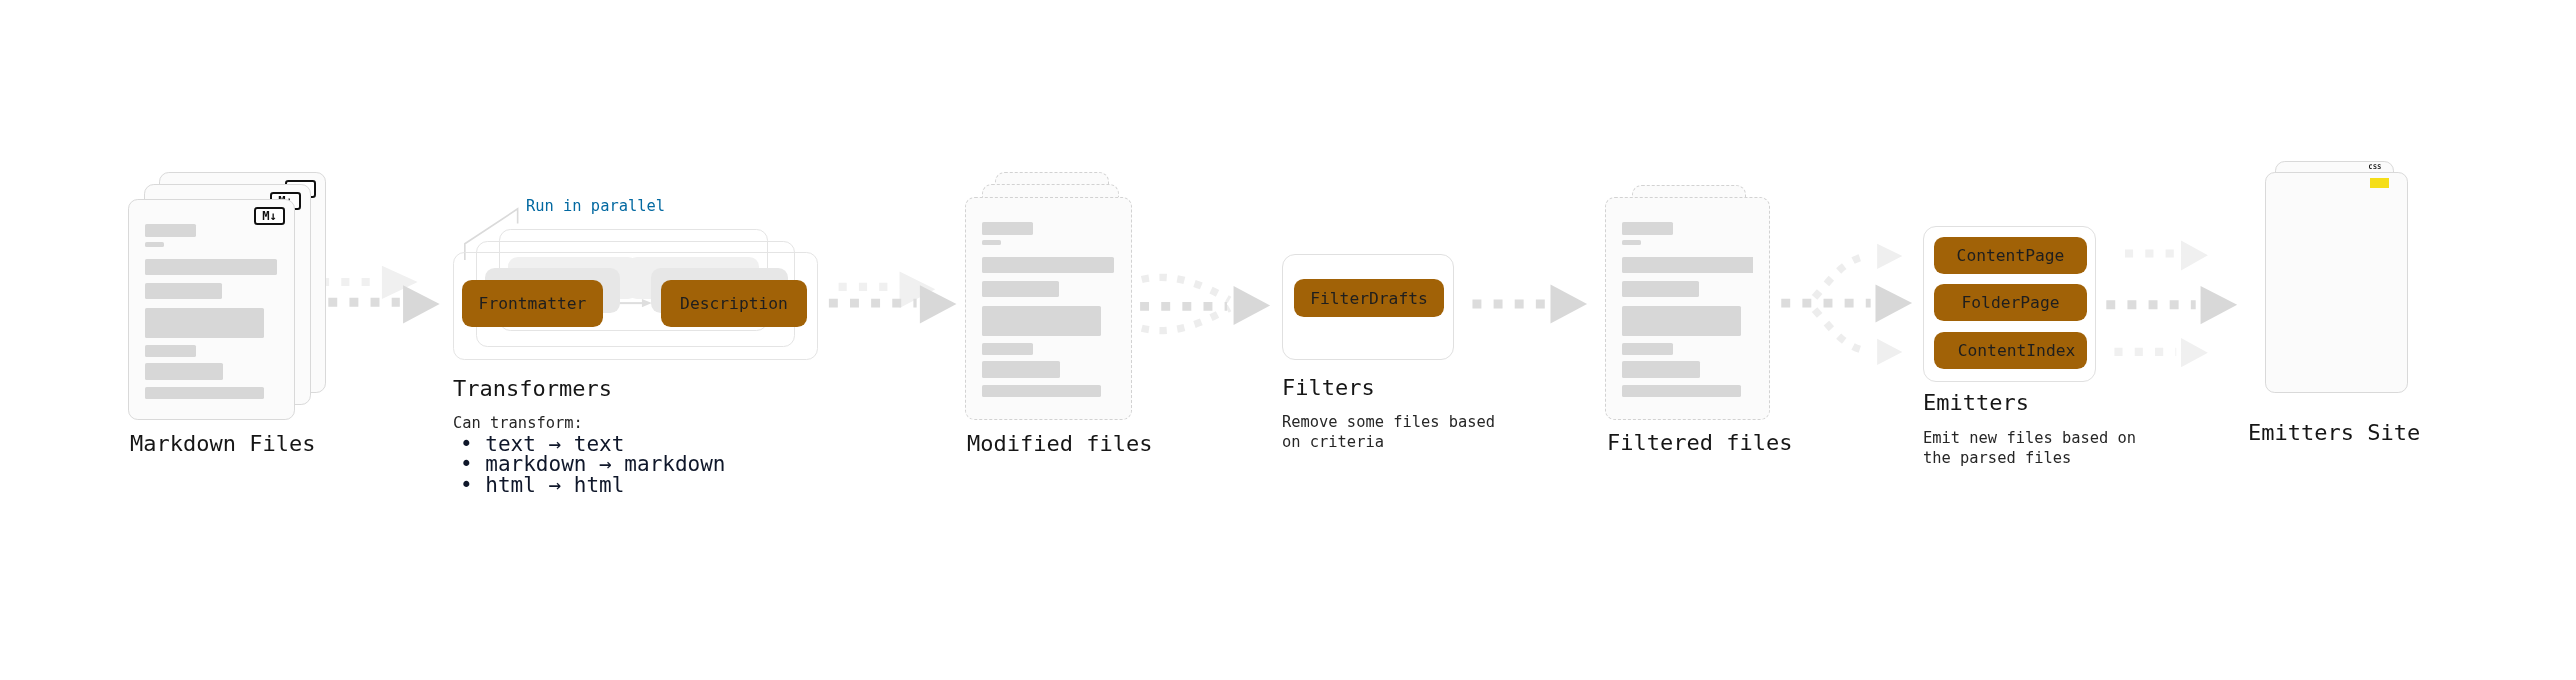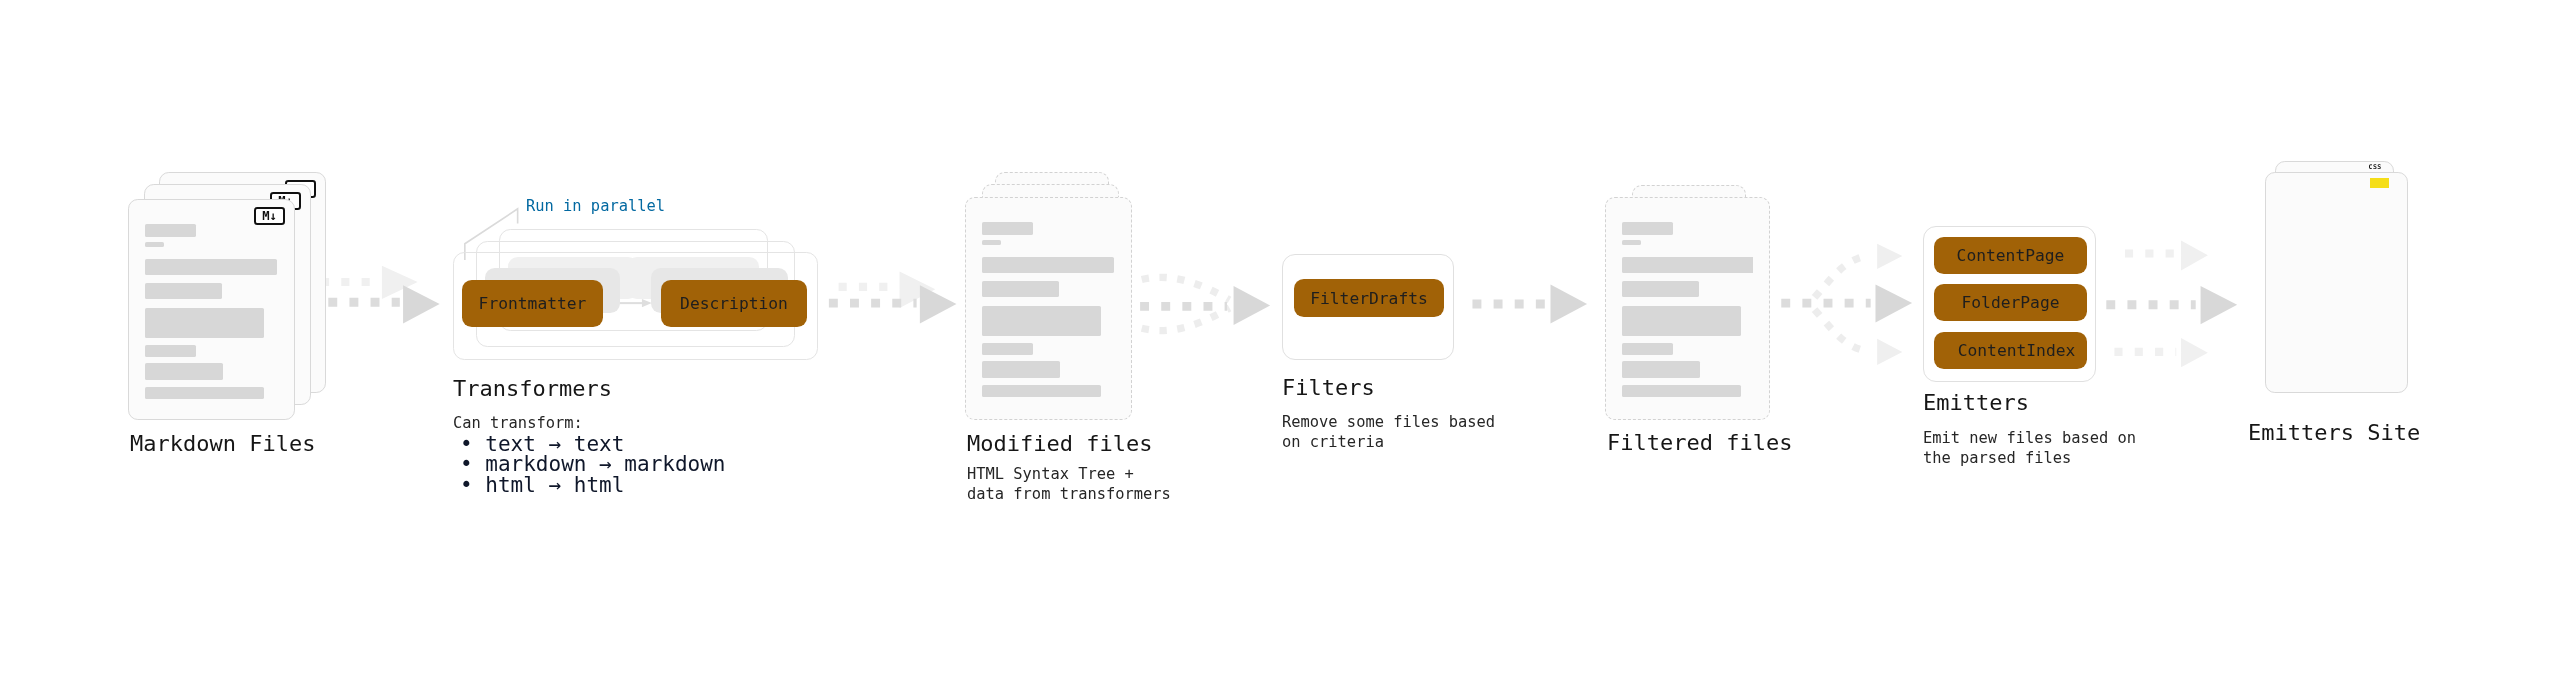--- a/index.html
+++ b/index.html
@@ -198,24 +198,20 @@
         <i style="width: 18.7px; height: 4.9px; margin-top: 5.7px;"></i>
         <i style="width: 132px; height: 16.3px; margin-top: 11.4px;"></i>
         <i style="width: 77px; height: 16.3px; margin-top: 8.1px;"></i>
         <i style="width: 119px; height: 30px; margin-top: 9px;"></i>
         <i style="width: 51px; height: 12.2px; margin-top: 6.5px;"></i>
         <i style="width: 78px; height: 17px; margin-top: 6.5px;"></i>
         <i style="width: 119px; height: 12.2px; margin-top: 6.5px;"></i>
       </div>
   </div>
   <div class="title" id="t-mod">Modified files</div>
-  <div class="sub" id="mod-sub">
-    <span>HTML Syntax Tree +</span><br>
-    <span>data from transformers</span>
-  </div>
 
   <div class="panel" id="flt-panel"></div>
   <div class="btn" id="flt-btn">FilterDrafts</div>
   <div class="title" id="t-flt">Filters</div>
   <div class="sub" id="flt-sub">
     <span>Remove some files based</span><br>
     <span>on criteria</span>
   </div>
 
   <div class="doc-dashed" id="fil-t2"></div>

